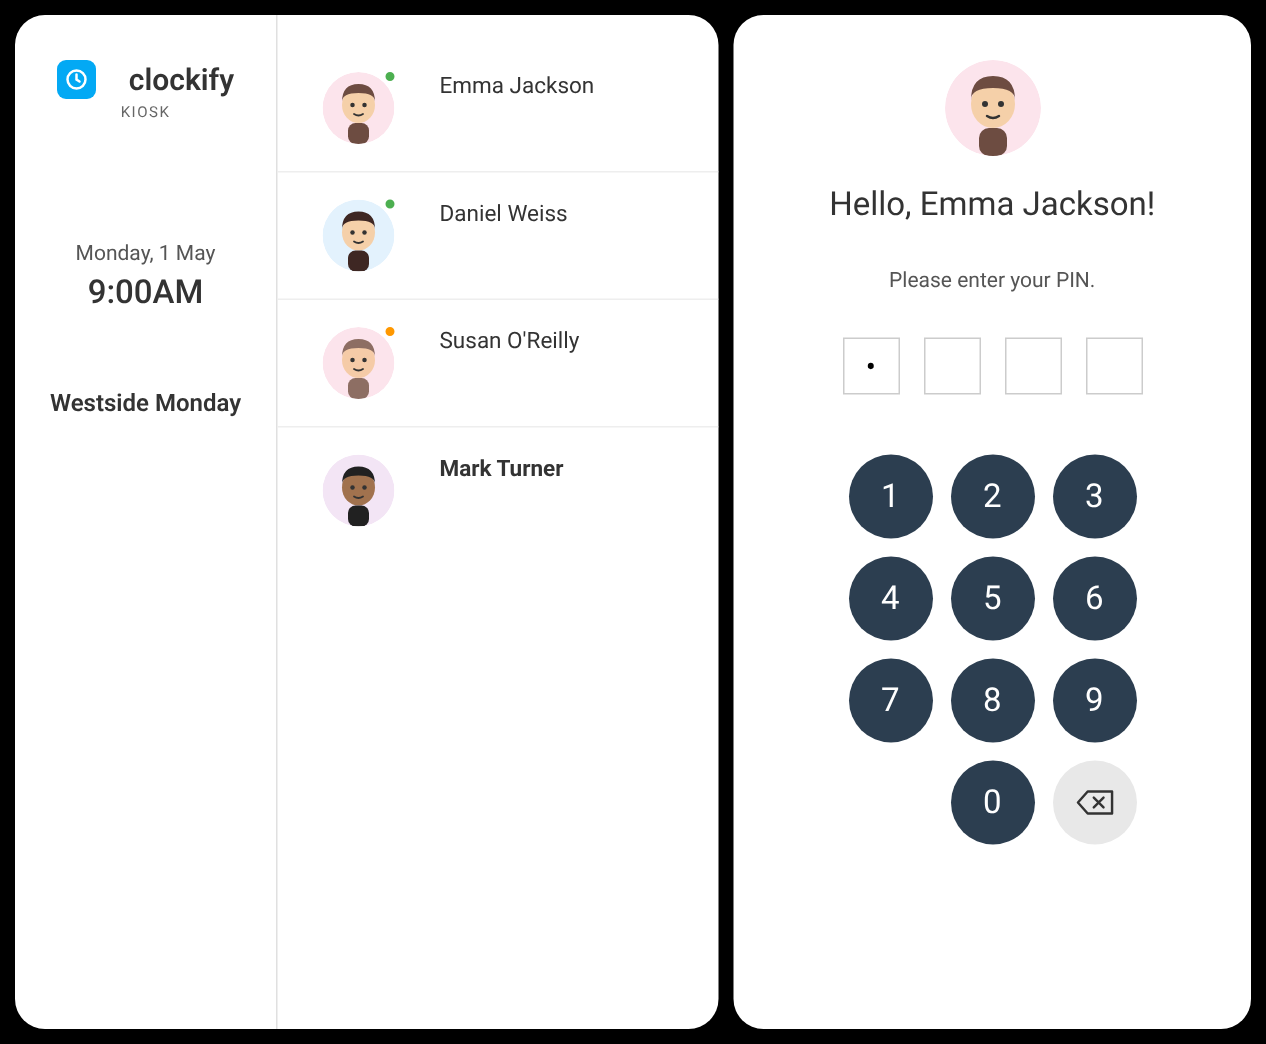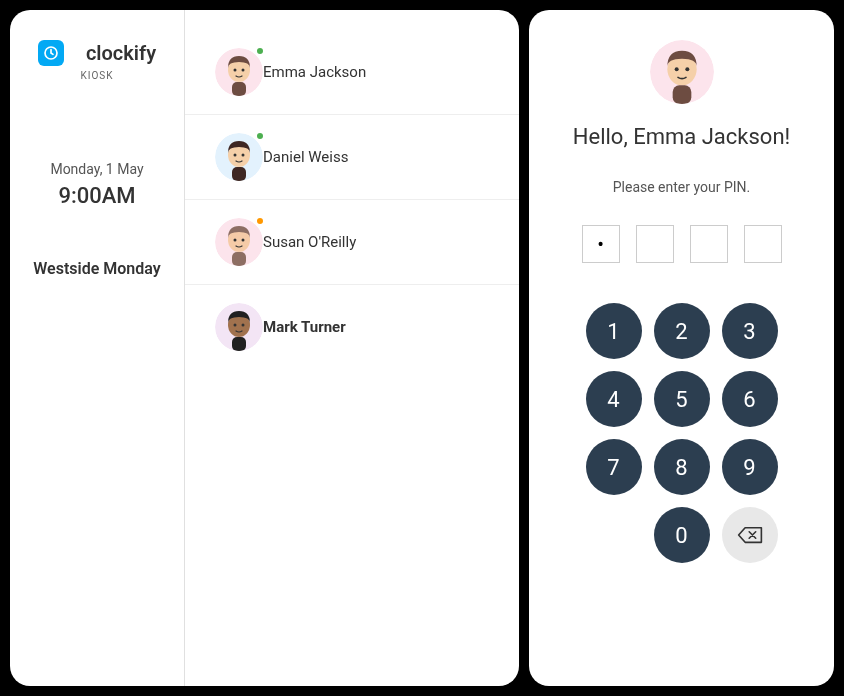--- a/index.html
+++ b/index.html
@@ -19,21 +19,21 @@
     .panel {
       background: #fff;
       border-radius: 20px;
       overflow: hidden;
     }
     .panel-left {
       flex: 1;
       display: flex;
     }
     .panel-right {
-      width: 305px;
+      width: 345px;
       padding: 30px 20px;
       display: flex;
       flex-direction: column;
       align-items: center;
     }
     .sidebar {
       width: 175px;
       padding: 30px 15px;
       border-right: 1px solid #e0e0e0;
       display: flex;
@@ -88,24 +88,24 @@
       color: #333;
       text-align: center;
       line-height: 1.4;
     }
     .user-list {
       flex: 1;
       padding: 20px 0;
     }
     .user-row {
       display: flex;
-      align-items: center;
       padding: 18px 30px;
       border-bottom: 1px solid #eee;
       cursor: pointer;
+      gap: 30px;
     }
     .user-row:last-child {
       border-bottom: none;
       font-weight: bold;
     }
     .avatar-wrap {
       position: relative;
     }
     .avatar {
       width: 48px;

